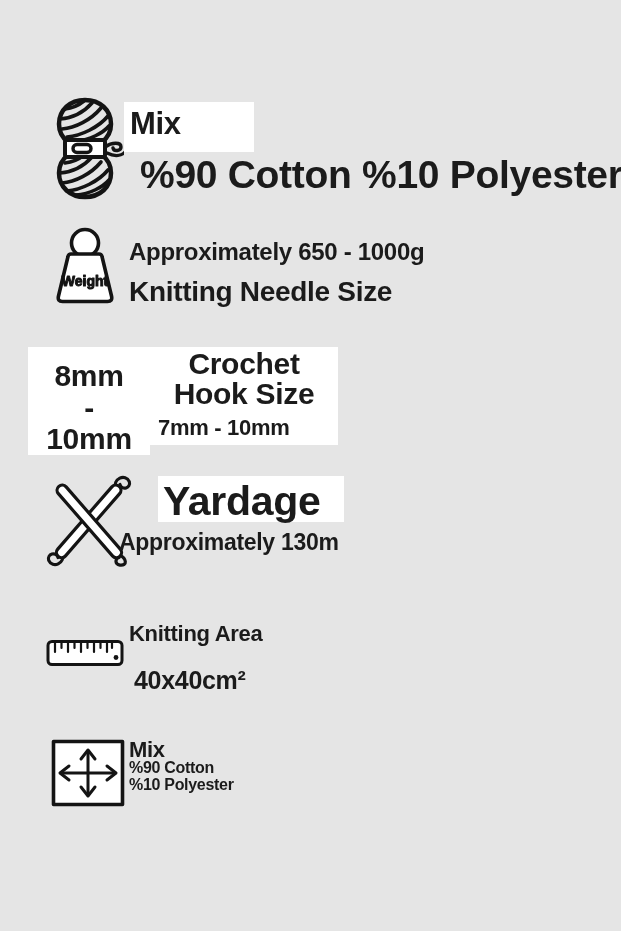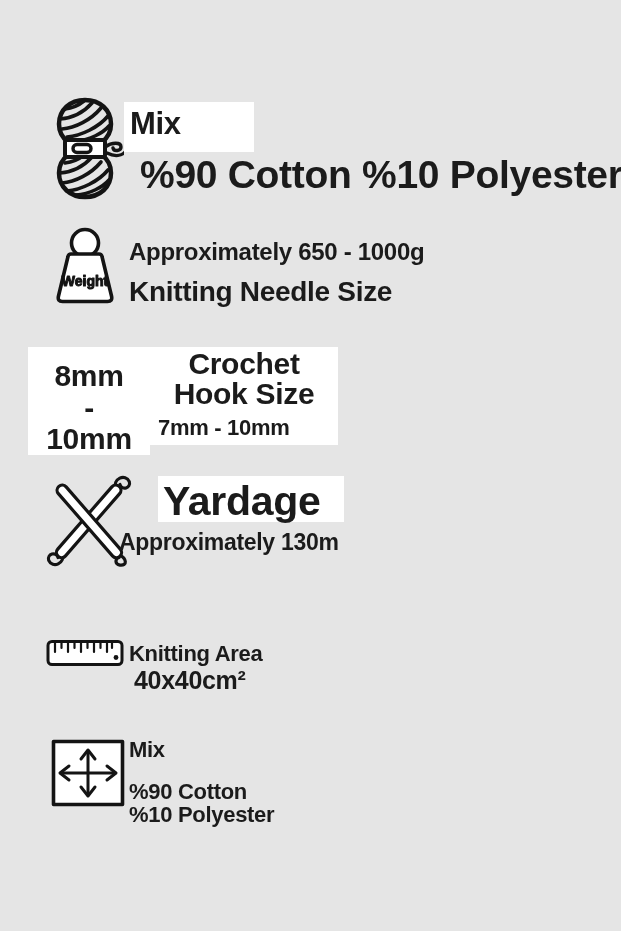--- a/index.html
+++ b/index.html
@@ -51,27 +51,27 @@
   .hook-title       { left: 150px; top: 349px; width: 188px; font-size: 30px; line-height: 0.99; }
   .hook-value       { left: 158px; top: 415px; font-size: 22px; }
 
   
   .hooks-icon       { left: 44px;  top: 472px; }
   .yardage-title    { left: 163px; top: 478px; font-size: 41px; }
   .yardage-value    { left: 119px; top: 529px; font-size: 23px; }
 
   
   .ruler-icon       { left: 46px;  top: 638px; }
-  .area-title       { left: 129px; top: 621px; font-size: 22px; margin-top: 20px; }
+  .area-title       { left: 129px; top: 621px; font-size: 22px; }
   .area-value       { left: 134px; top: 666px; font-size: 25px; }
 
   
   .arrows-icon      { left: 51px;  top: 739px; }
   .dim-title        { left: 129px; top: 737px; font-size: 22px; }
-  .dim-value        { left: 129px; top: 780px; font-size: 22px; line-height: 1.06; }
+  .dim-value        { left: 129px; top: 760px; font-size: 16px; line-height: 1.06; }
 
   
   .panel-mix        { left: 124px; top: 102px; width: 130px; height: 50px; }
   .panel-hook-left  { left: 28px;  top: 347px; width: 122px; height: 108px; }
   .panel-hook-title { left: 150px; top: 347px; width: 188px; height: 98px;  }
   .panel-yardage    { left: 158px; top: 476px; width: 186px; height: 46px;  }
 </style>
 </head>
 <body>
 

